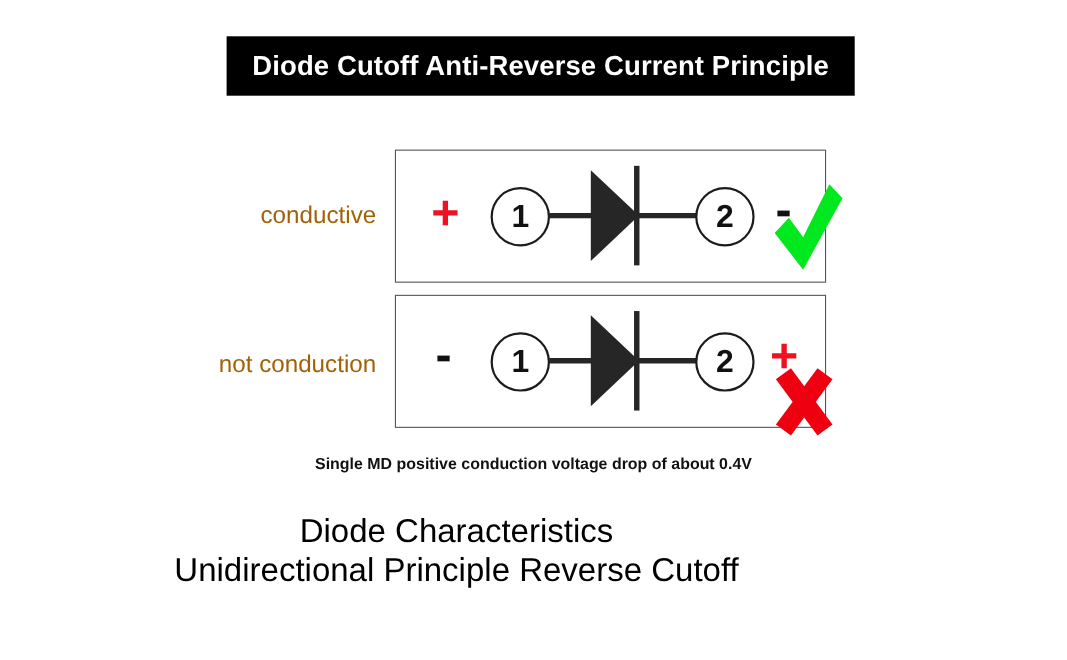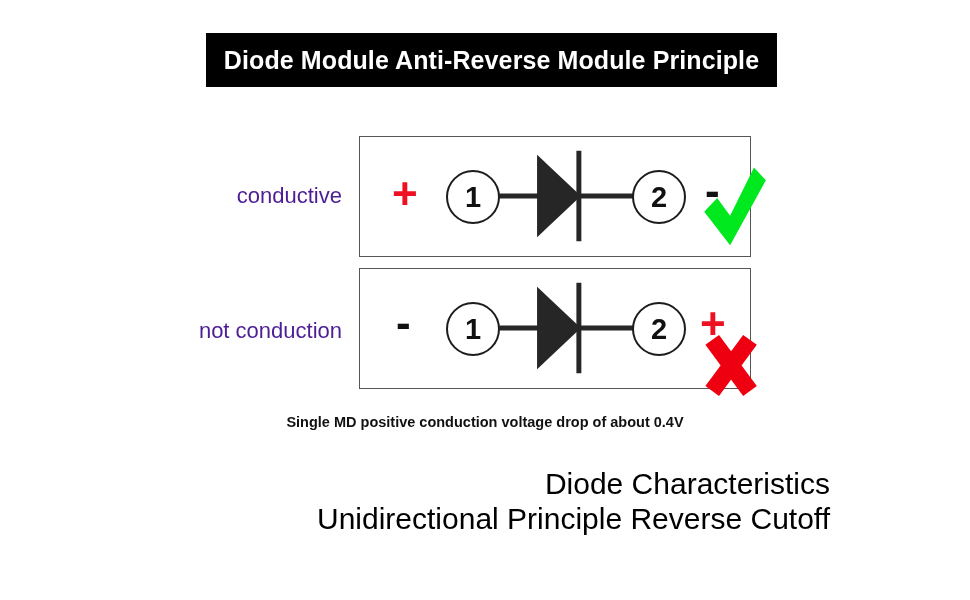--- a/index.html
+++ b/index.html
@@ -36,21 +36,21 @@
     white-space: nowrap;
   }
 
   
   .row-label {
     position: absolute;
     width: 230px;
     text-align: right;
     font-size: 22px;
     font-weight: normal;
-    color: #4c1d95;
+    color: #a16207;
     white-space: nowrap;
   }
   #label-conductive { left: 112px; top: 183px; }
   #label-not-conductive { left: 112px; top: 318px; }
 
   .circuit-box {
     position: absolute;
     left: 359px;
     width: 392px;
     height: 121px;
@@ -113,33 +113,33 @@
     width: 970px;
     text-align: center;
     font-size: 14.5px;
     font-weight: bold;
     color: #111111;
   }
   .footer-line {
     position: absolute;
     left: 0;
     width: 830px;
-    text-align: right;
+    text-align: center;
     font-size: 30px;
     font-weight: normal;
     color: #000000;
   }
   #footer-line-1 { top: 467px; }
   #footer-line-2 { top: 502px; }
 </style>
 </head>
 <body>
 
 <div id="title-banner">
-  <div id="title-text">Diode Module Anti-Reverse Module Principle</div>
+  <div id="title-text">Diode Cutoff Anti-Reverse Current Principle</div>
 </div>
 
 <div class="row-label" id="label-conductive">conductive</div>
 
 <div class="circuit-box" id="circuit-box-1">
 
   <div class="sign sign-plus" style="left: 32px; top: 35px;">+</div>
 
   <svg class="svg-layer" viewBox="0 0 392 121" preserveAspectRatio="none">
 

